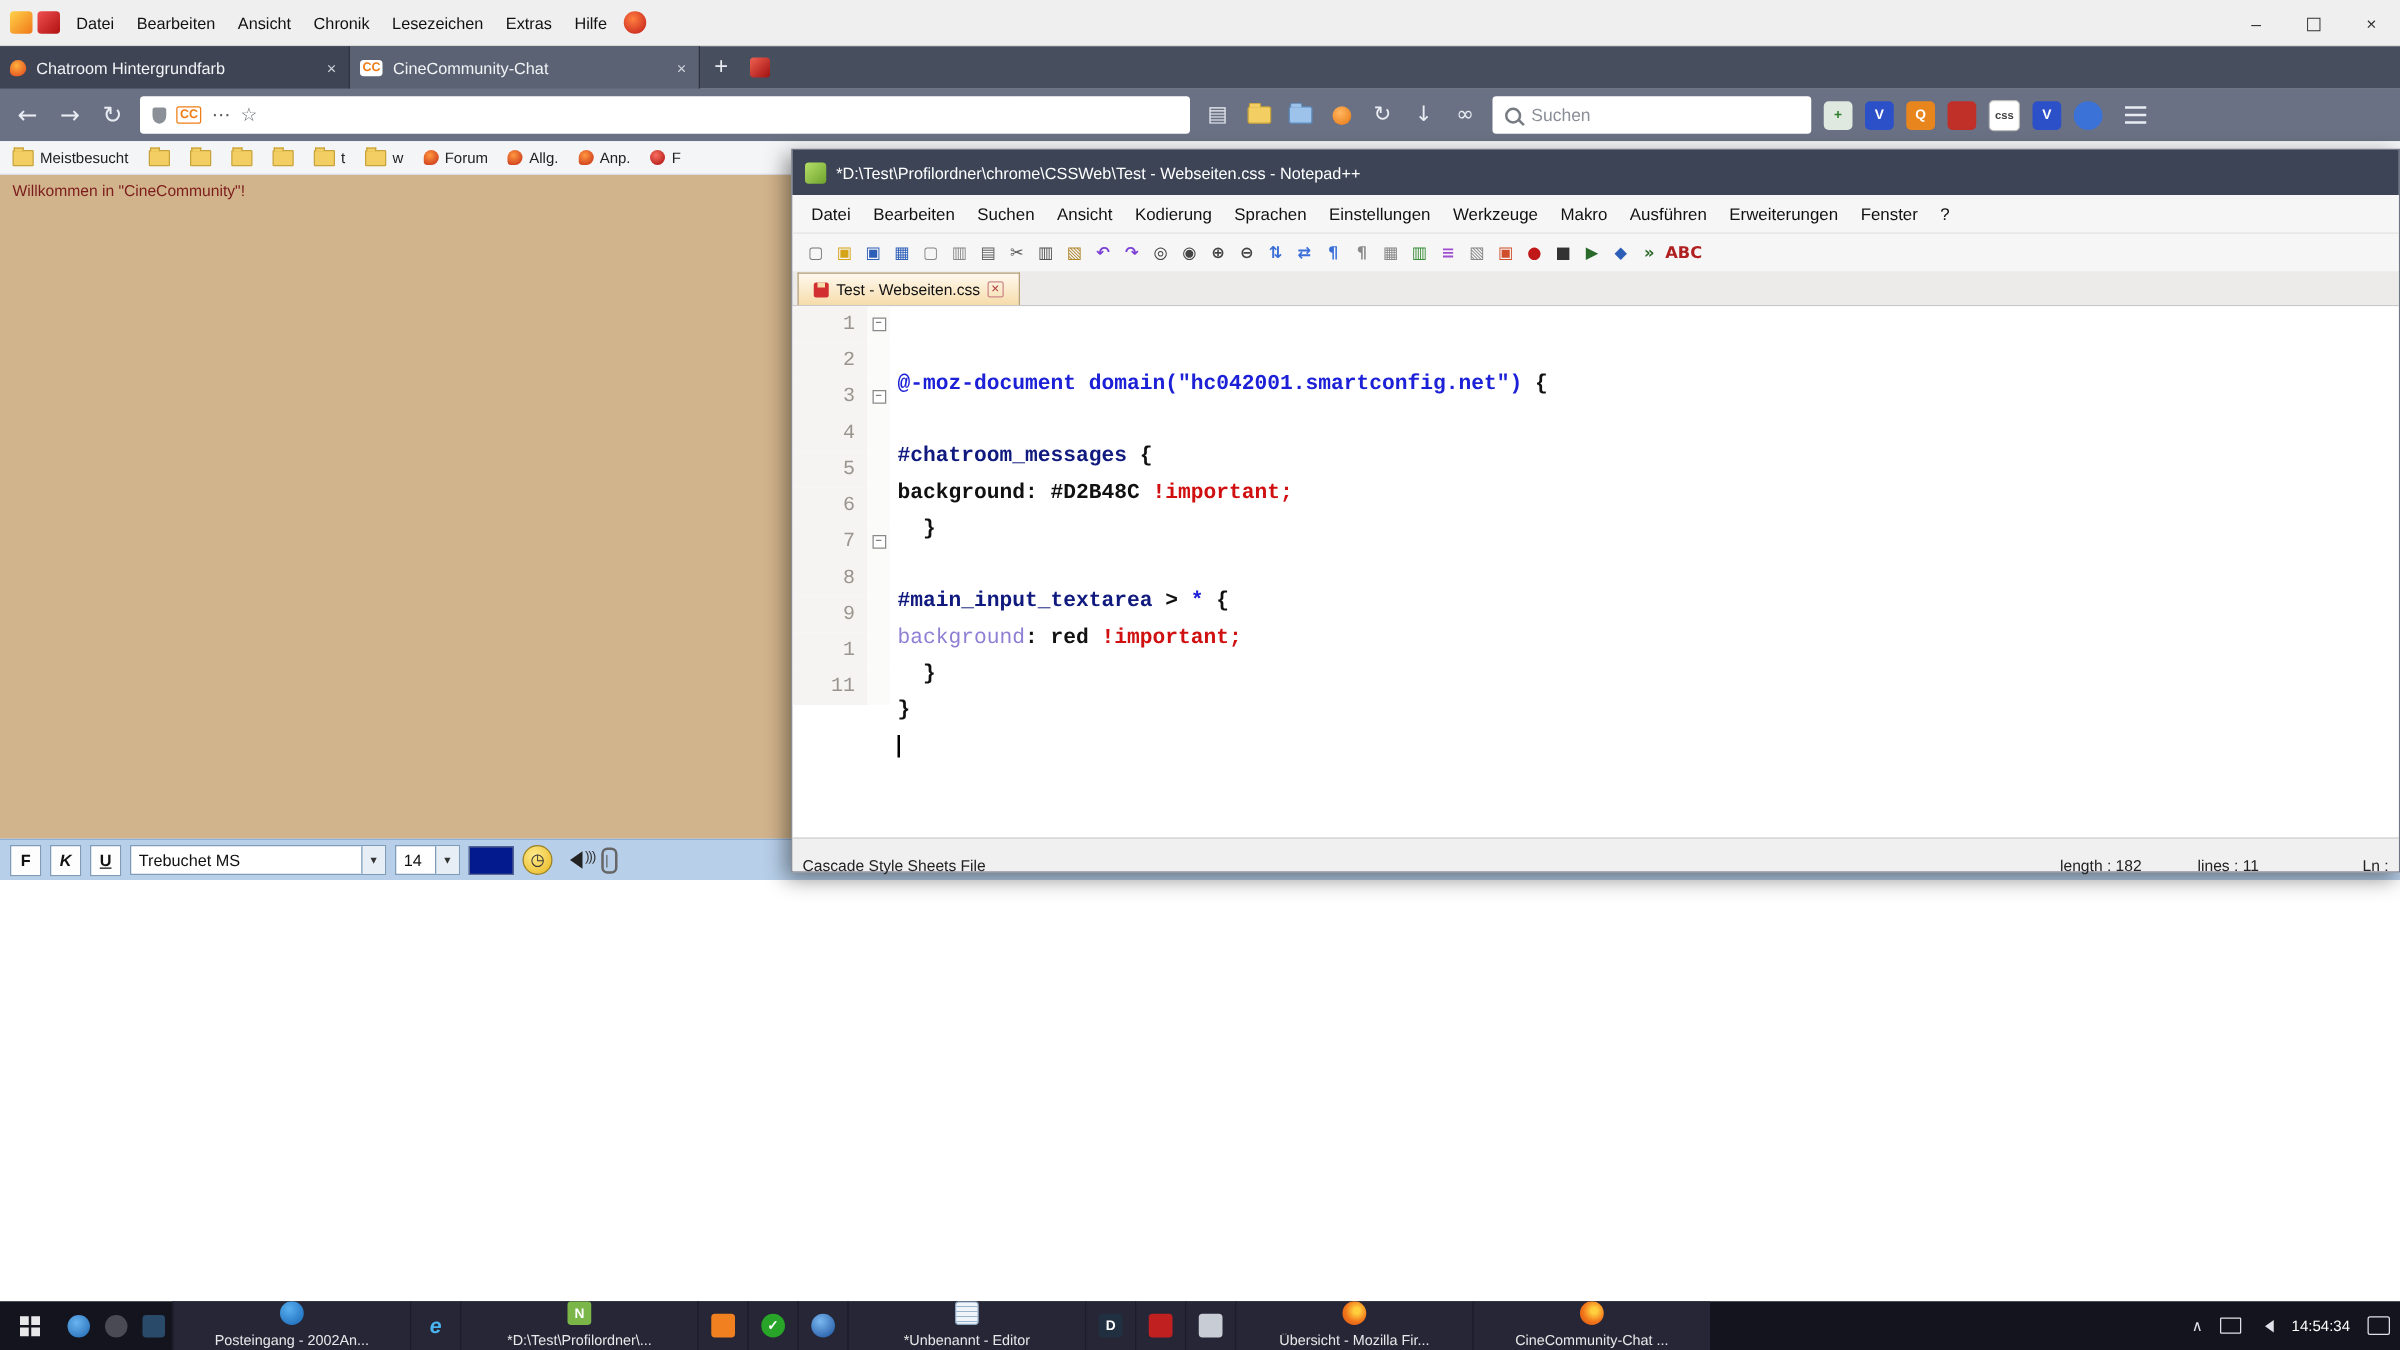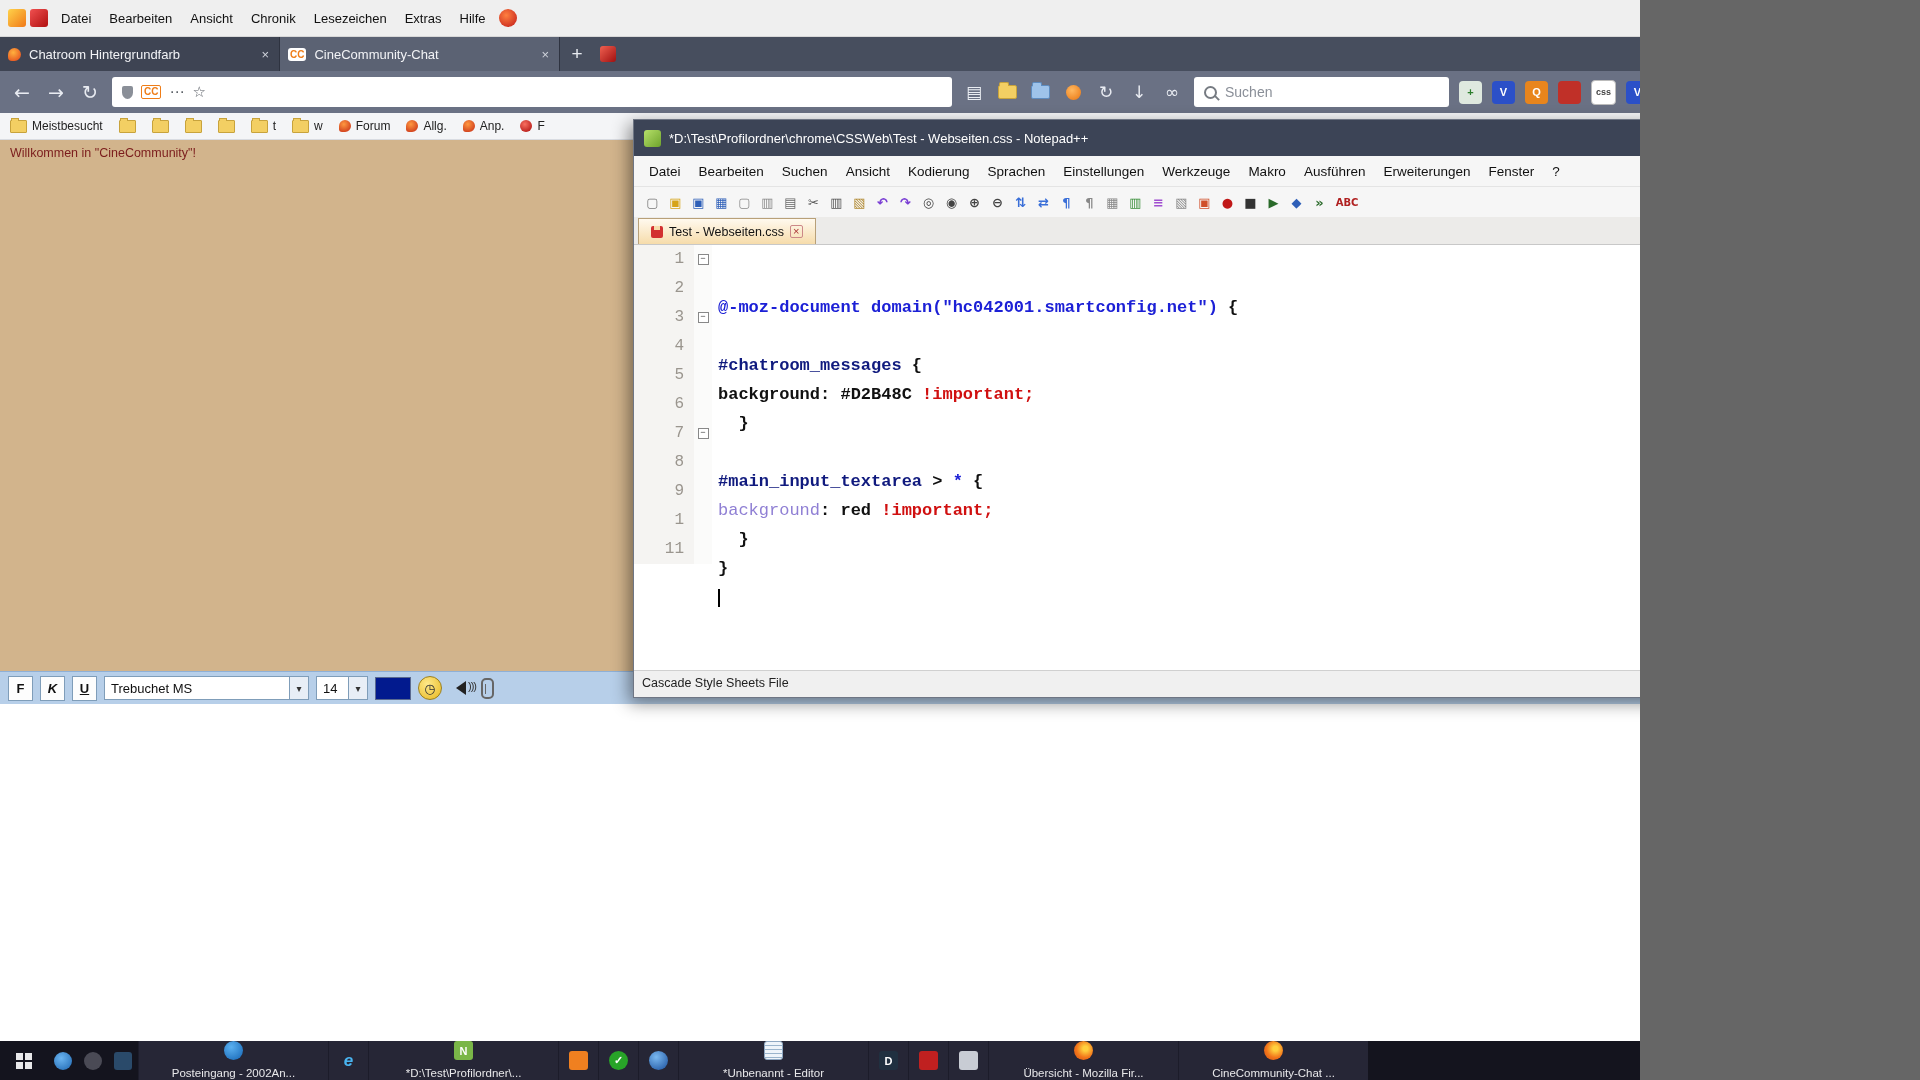--- a/index.html
+++ b/index.html
@@ -1,16 +1,16 @@
 <!DOCTYPE html>
 <html><head>
 <meta charset="utf-8">
 <style>
   html,body{margin:0;padding:0;background:#666;}
-  .screen{position:relative;width:1640px;height:1080px;background:#fff;overflow:hidden;
+  .screen{position:relative;width:1920px;height:1080px;background:#fff;overflow:hidden;
           font-family:"Liberation Sans",sans-serif;font-size:13px;color:#111;}
   .glyph{font-family:"DejaVu Sans",sans-serif;}
 
   
   .ff-titlebar{position:absolute;left:0;top:0;width:1920px;height:37px;background:#efefef;
                border-bottom:1px solid #d8d8d8;display:flex;align-items:center;gap:4px;padding-left:8px;box-sizing:border-box;}
   .ti{width:18px;height:18px;border-radius:3px;display:inline-block;flex:0 0 auto;}
   .i-ffdoc{background:linear-gradient(135deg,#ffd24a,#f07818);}
   .i-redsq{background:linear-gradient(135deg,#f05050,#b01010);}
   .i-redfox{background:radial-gradient(circle at 40% 35%,#ff8040,#c01818);border-radius:50%;}
@@ -99,21 +99,21 @@
   
   .npp{position:absolute;left:633px;top:119px;width:1287px;height:579px;background:#f3f3f3;
        border:1px solid #6f7684;box-shadow:-4px 5px 16px rgba(0,0,0,.45);display:flex;flex-direction:column;box-sizing:border-box;}
   .npp-title{height:36px;background:#3c4456;color:#fff;display:flex;align-items:center;gap:8px;padding-left:10px;font-size:13px;flex:0 0 auto;}
   .npp-ico{width:17px;height:17px;border-radius:3px;background:linear-gradient(135deg,#b6e06a,#6ea32c);}
   .npp-menu{height:30px;background:#f6f6f6;display:flex;align-items:center;padding-left:6px;font-size:13.5px;flex:0 0 auto;}
   .npp-menu span{padding:4px 9px;}
   .npp-toolbar{height:30px;background:#f6f6f6;border-top:1px solid #e4e4e4;display:flex;align-items:center;gap:2px;padding-left:8px;flex:0 0 auto;}
   .tbic{width:21px;height:21px;display:flex;align-items:center;justify-content:center;font-size:13px;font-weight:700;
         font-family:"DejaVu Sans",sans-serif;}
-  .tbic.wide{width:30px;font-size:10px;}
+  .tbic.wide{width:30px;font-size:13px;}
   .npp-tabbar{height:27px;background:#ecebe9;border-bottom:1px solid #c8c8c8;display:flex;align-items:flex-end;padding-left:4px;flex:0 0 auto;}
   .npp-tab{height:25px;background:linear-gradient(#fff9ee,#f6dcab);border:1px solid #b8a078;border-bottom:none;
            display:flex;align-items:center;gap:6px;padding:0 12px;font-size:12.5px;}
   .tab-floppy{width:12px;height:12px;background:#d23030;border-radius:2px;position:relative;}
   .tab-floppy::after{content:"";position:absolute;left:3px;top:0;width:6px;height:4px;background:#f6dcab;}
   .npp-tab .x{font-size:11px;color:#a33;border:1px solid #c88;border-radius:2px;padding:0 2px;line-height:11px;}
   .npp-editor{flex:1;background:#fff;overflow:hidden;font-family:"Liberation Mono","DejaVu Sans Mono",monospace;}
   .code-line{display:flex;height:29px;line-height:29px;font-size:17px;white-space:pre;}
   .ln{width:50px;text-align:right;padding-right:10px;color:#9a958e;background:#f5f4f2;font-size:16px;flex:0 0 auto;}
   .fold{width:18px;background:#fbfbfa;display:flex;align-items:center;justify-content:center;flex:0 0 auto;}
@@ -124,21 +124,21 @@
   .tk-at{color:#1c20d6;font-weight:700;}
   .tk-brace{color:#111;font-weight:700;}
   .tk-id{color:#101a7e;font-weight:700;}
   .tk-prop{color:#111;font-weight:700;}
   .tk-prop2{color:#8f7fd4;font-weight:400;}
   .tk-val{color:#111;font-weight:700;}
   .tk-imp{color:#d01010;font-weight:700;}
   .tk-star{color:#1c20d6;font-weight:700;}
   .tk-plain{color:#111;font-weight:700;}
   .npp-status{height:26px;background:#f0f0f0;border-top:1px solid #d0d0d0;position:relative;font-size:12.5px;color:#222;flex:0 0 auto;}
-  .npp-status span{position:absolute;top:5px;white-space:nowrap;}
+  .npp-status span{position:absolute;top:15px;white-space:nowrap;}
   .st-left{left:8px;}
   .st-len{left:1014px;}
   .st-lines{left:1124px;}
   .st-ln{left:1256px;}
 
   
   .taskbar{position:absolute;left:0;top:1041px;width:1920px;height:39px;background:#14141e;display:flex;align-items:center;color:#e8e8ea;overflow:hidden;}
   .start{width:48px;height:39px;display:flex;align-items:center;justify-content:center;}
   .win-logo{width:16px;height:16px;display:grid;grid-template-columns:7px 7px;grid-template-rows:7px 7px;gap:2px;}
   .win-logo i{background:#e8e8ea;}

